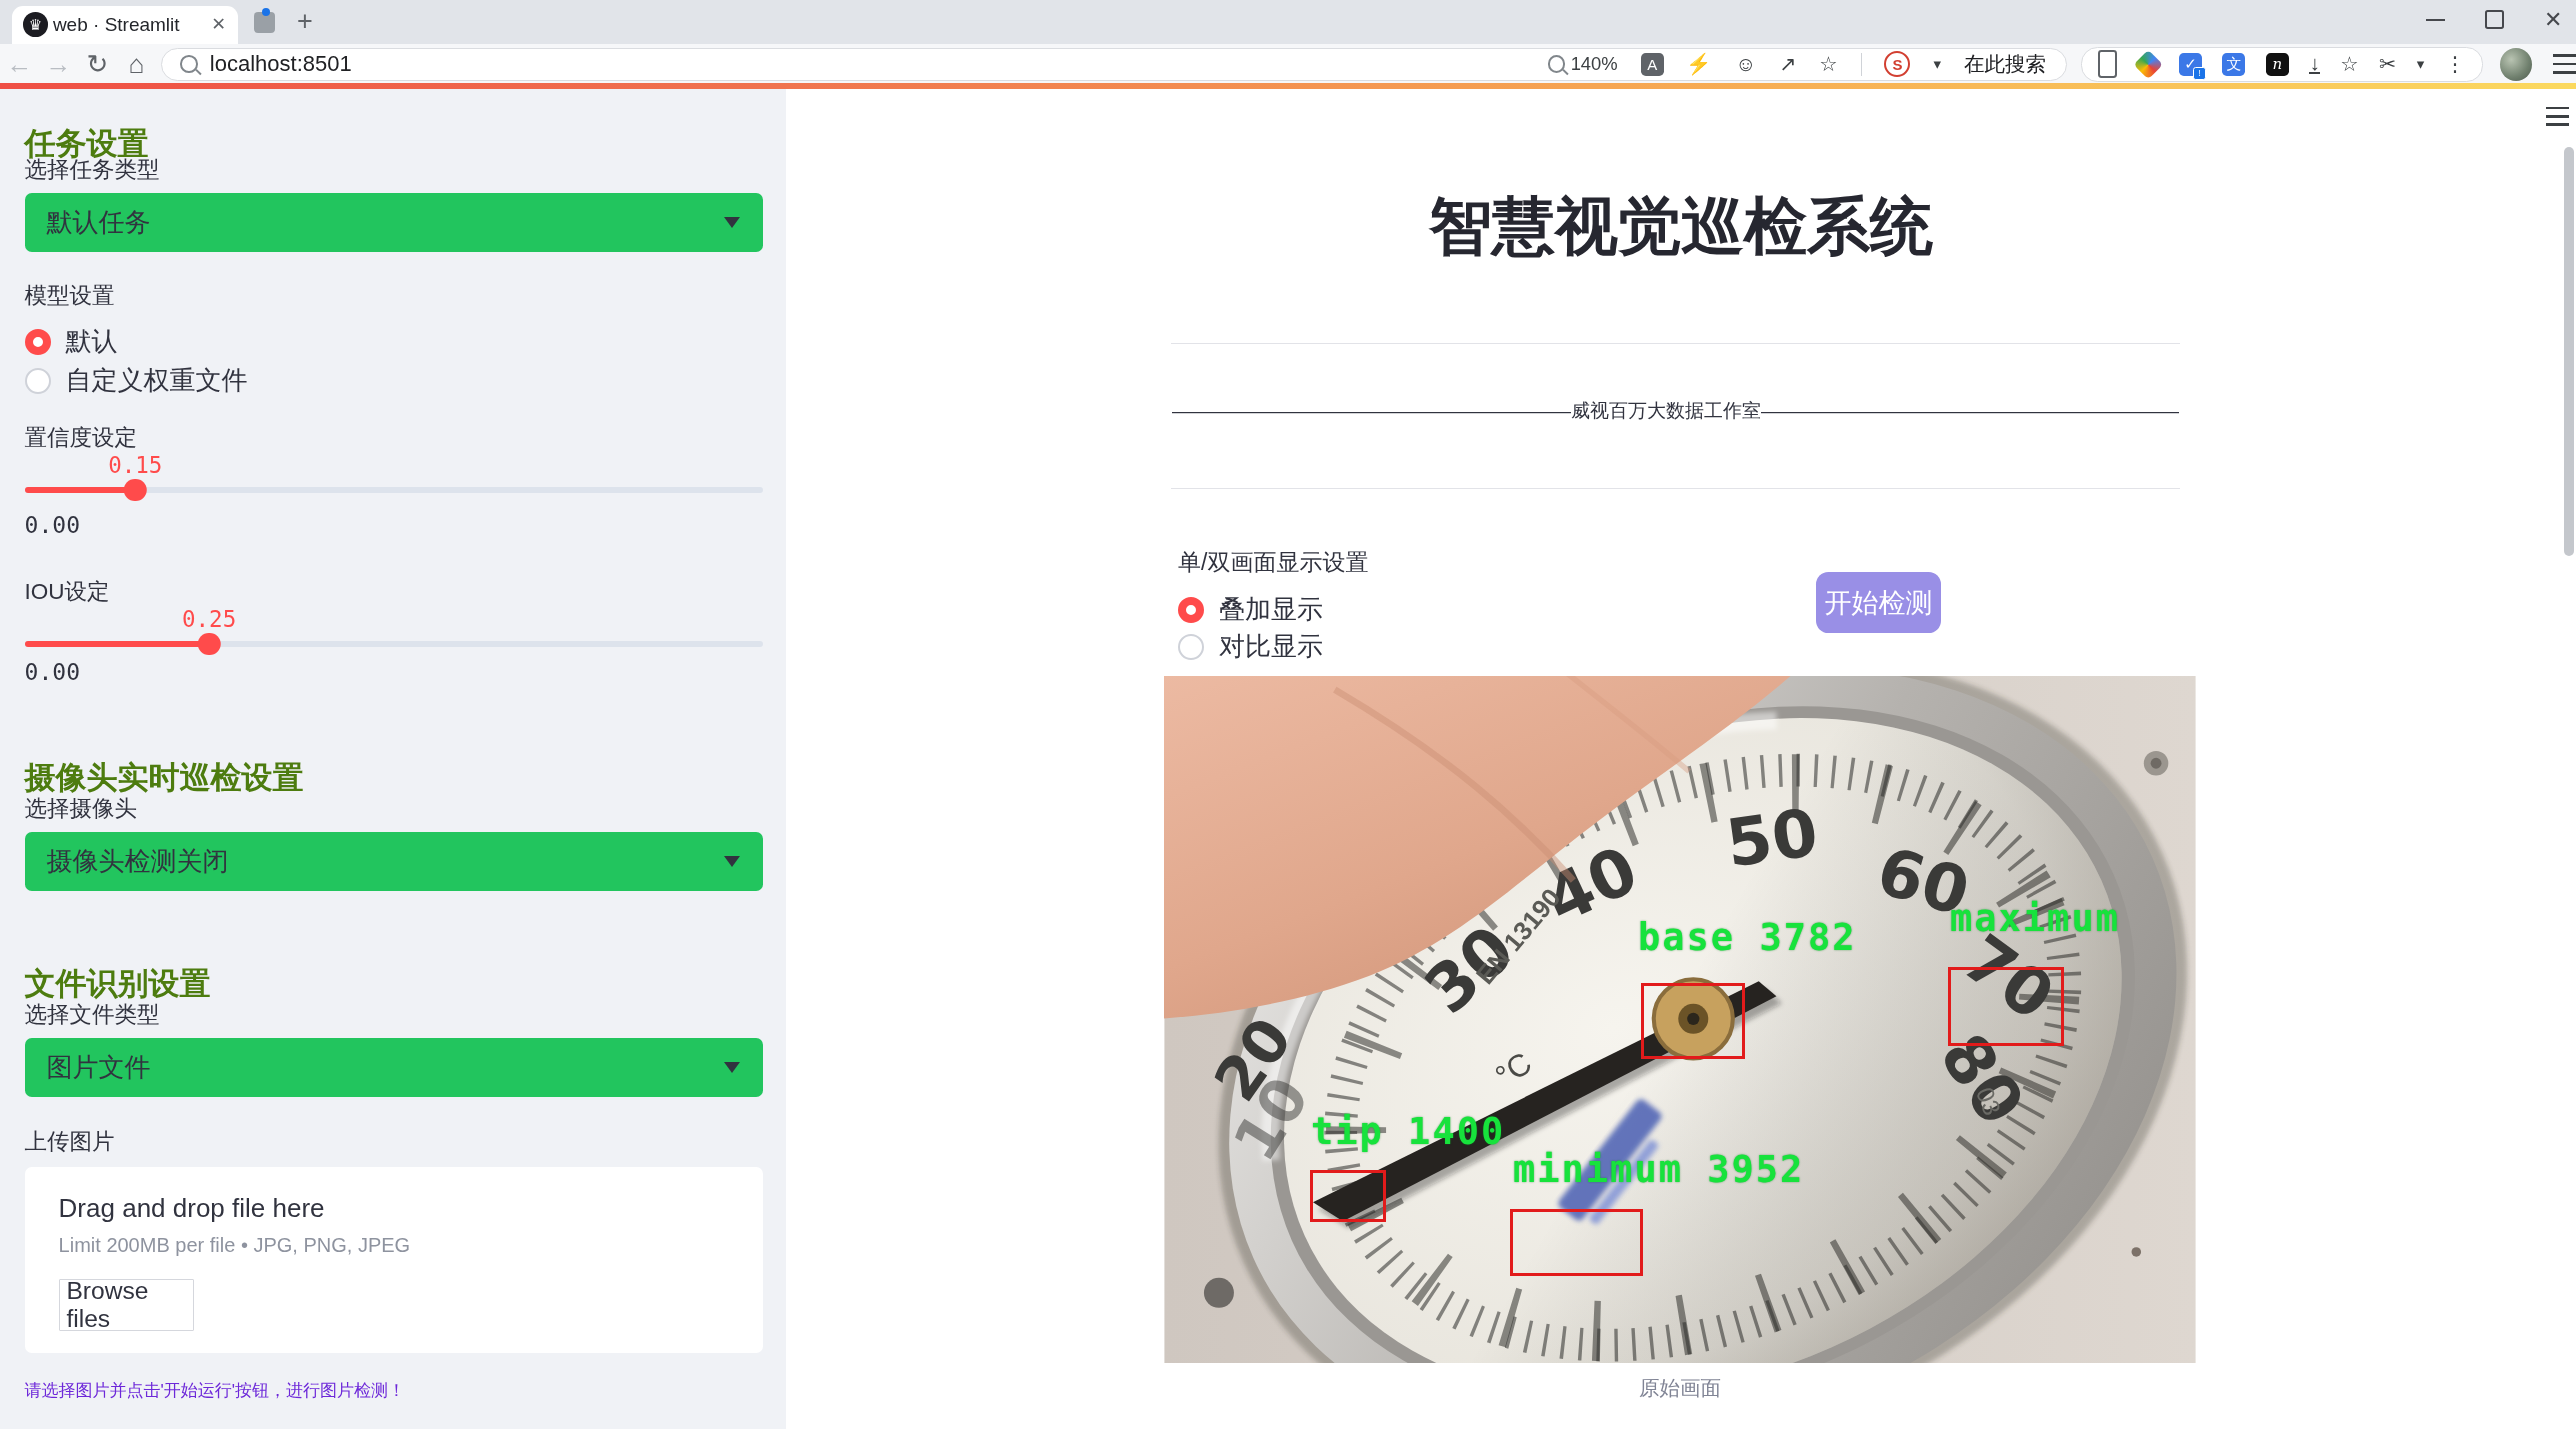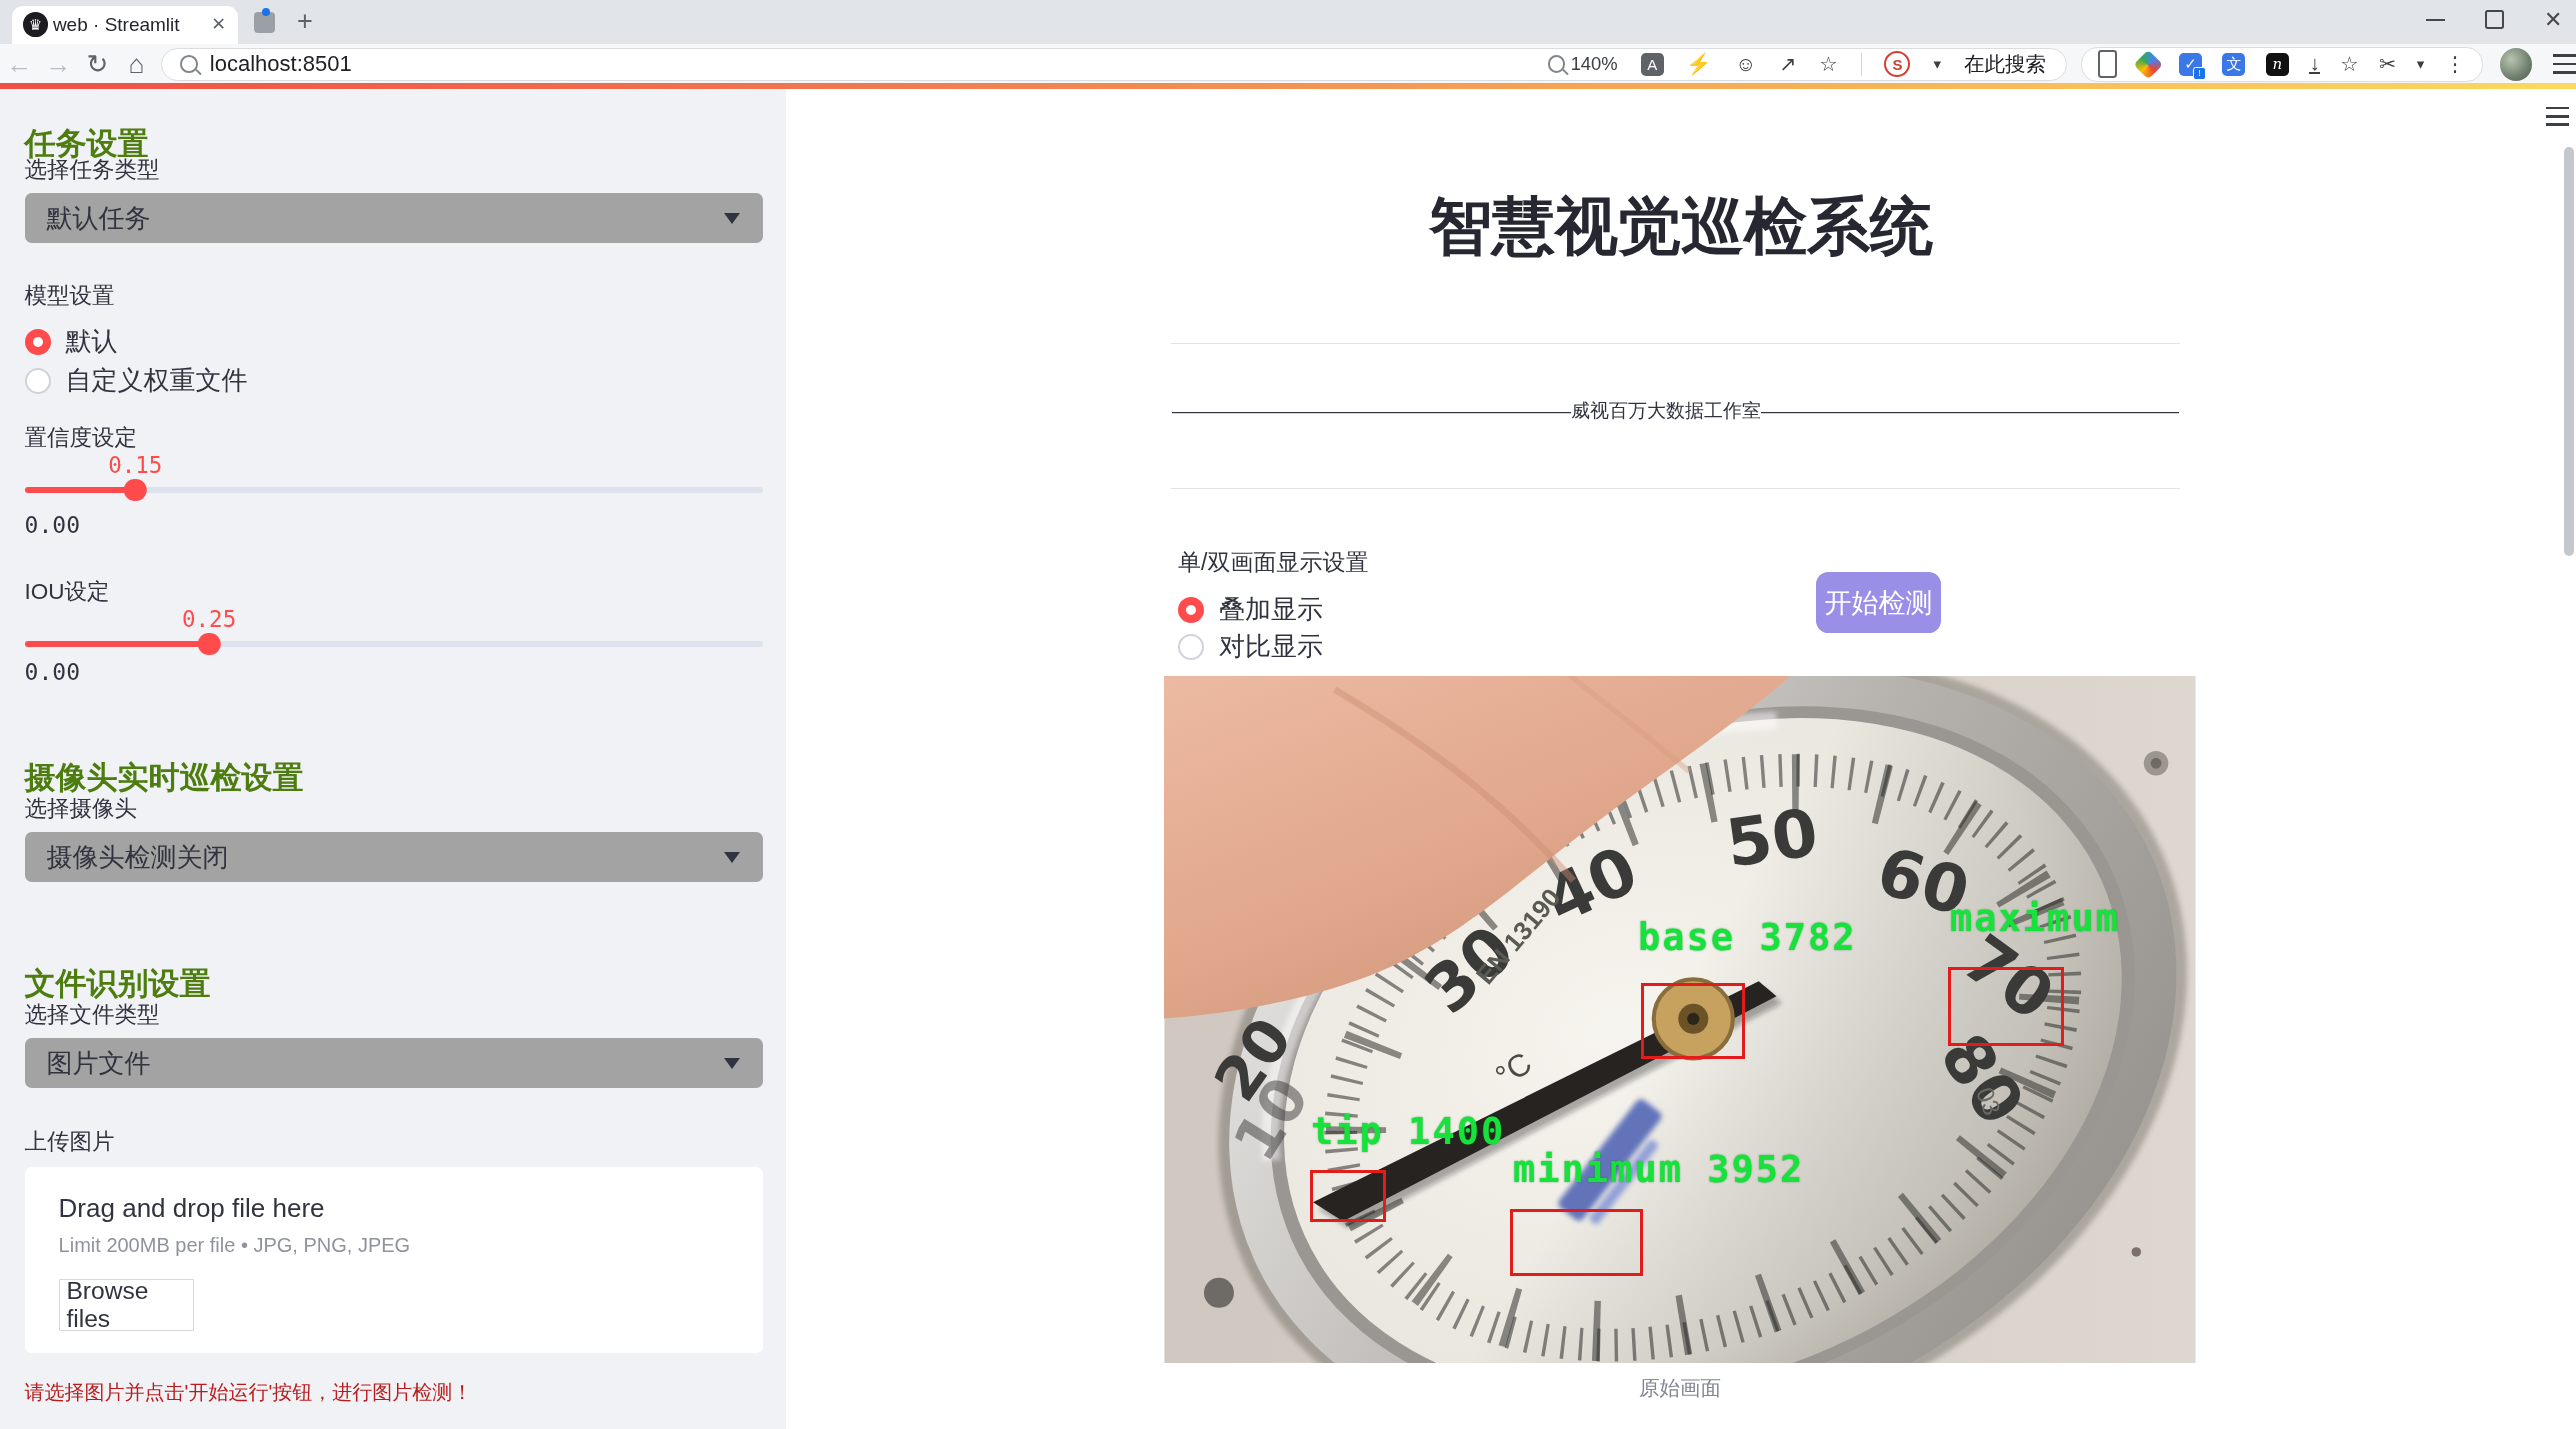--- a/index.html
+++ b/index.html
@@ -39,21 +39,21 @@
   .blacksq{background:#111;color:#fff;font-family:"DejaVu Serif",serif;font-style:italic;}
   .dl{position:relative;font-size:20.5px;color:#3c4043;border-bottom:2.7px solid #3c4043;line-height:17.7px;}
   .avatar{width:33px;height:33px;border-radius:50%;background:radial-gradient(circle at 35% 35%,#b9c4b2,#70806e 60%,#4c584c);margin-left:17.7px;}
   .burger{display:flex;flex-direction:column;gap:5.5px;margin-left:20.5px;}
   .burger i{display:block;width:23px;height:2.7px;background:#3c4043;}
   #deco{left:0;top:83px;width:2576px;height:5.5px;background:linear-gradient(90deg,#ef4f45,#f0734e 30%,#f6a552 62%,#fbd95f);}
   
   #sidebar{left:0;top:89px;width:786px;height:1341px;background:#f0f2f6;}
   .h1{font-weight:bold;color:#4d7c0f;font-size:31px;margin-top:28px;}
   .lbl{color:#31333f;font-size:22.5px;}
-  .selectbox{background:#a3a3a3;border-radius:6.8px;height:50px;display:flex;align-items:center;color:#31333f;font-size:26px;}
+  .selectbox{background:#22c55e;border-radius:6.8px;height:59px;display:flex;align-items:center;color:#31333f;font-size:26px;}
   .selectbox .val{margin-left:22px;}
   .caret{margin-left:auto;margin-right:23px;width:0;height:0;border-left:8.9px solid transparent;border-right:8.9px solid transparent;border-top:11px solid #31333f;}
   .radio{width:26px;height:26px;border-radius:50%;box-sizing:border-box;background:#fff;border:2.7px solid #cfd2d9;flex:none;}
   .radio.sel{border:8.2px solid #ff4b4b;}
   .radiorow{display:flex;align-items:center;gap:15px;color:#31333f;font-size:26px;}
   .track{height:6.1px;border-radius:3.4px;background:#dde3ec;position:relative;}
   .fill{position:absolute;left:0;top:0;height:6.1px;border-radius:3.4px;background:#ff4b4b;}
   .thumb{position:absolute;top:-8.2px;width:22.5px;height:22.5px;border-radius:50%;background:#ff4b4b;transform:translateX(-50%);}
   .slval{position:absolute;top:-35px;transform:translateX(-50%);color:#ff4b4b;font-family:"DejaVu Sans Mono",monospace;font-size:22.5px;}
   .slminmax{font-family:"DejaVu Sans Mono",monospace;font-size:23px;color:#31333f;}
@@ -194,21 +194,21 @@
     <div class="abs lbl" style="left:24.6px;top:1037px;">上传图片</div>
 
     <div class="abs" id="upcard" style="left:24.6px;top:1078px;width:738px;height:186px;">
       <div class="abs" id="dragtxt" style="left:34px;top:26px;">Drag and drop file here</div>
       <div class="abs" id="limittxt" style="left:34px;top:67px;">Limit 200MB per file • JPG, PNG, JPEG</div>
       <div class="abs" id="browsebtn" style="left:34px;top:112px;width:120px;height:50px;padding:0 6.8px;">
         <span>Browse files</span>
       </div>
     </div>
 
-    <div class="abs" style="left:24.6px;top:1290px;font-size:20px;color:#b91c1c;">请选择图片并点击'开始运行'按钮，进行图片检测！</div>
+    <div class="abs" style="left:24.6px;top:1290px;font-size:17px;color:#6d28d9;">请选择图片并点击'开始运行'按钮，进行图片检测！</div>
   </div>
 
   <div class="abs" id="main">
     <span class="abs burger" style="left:1739px;top:17.7px;">
         <i></i>
         <i></i>
         <i></i>
       </span>
 
     <div class="abs" id="apptitle" style="left:0;top:95px;">智慧视觉巡检系统</div>

